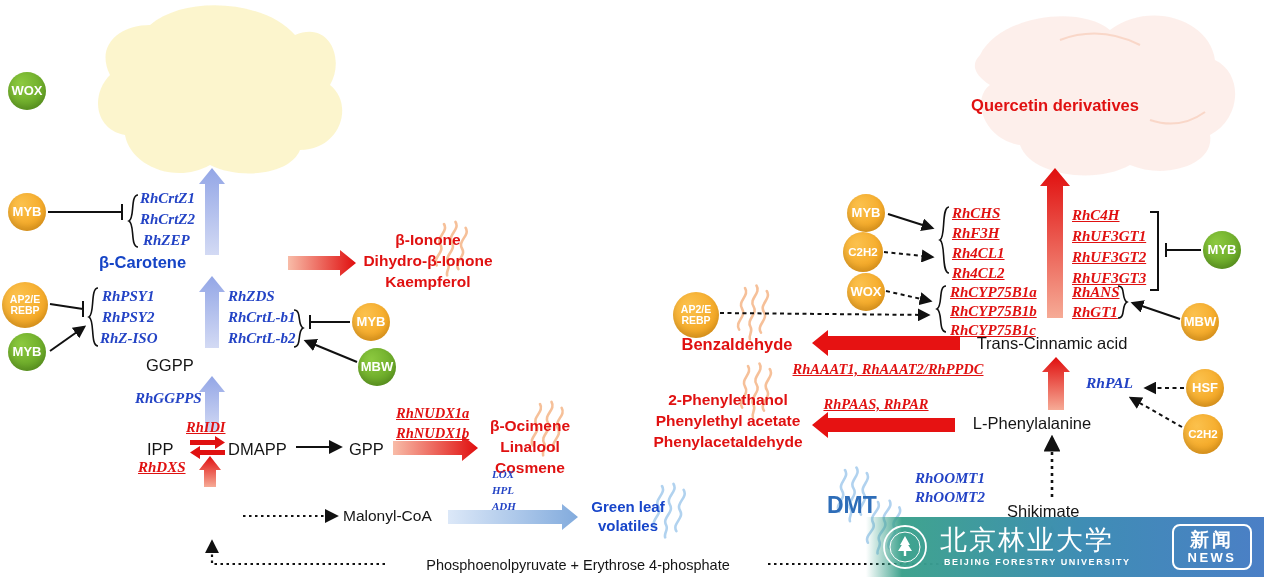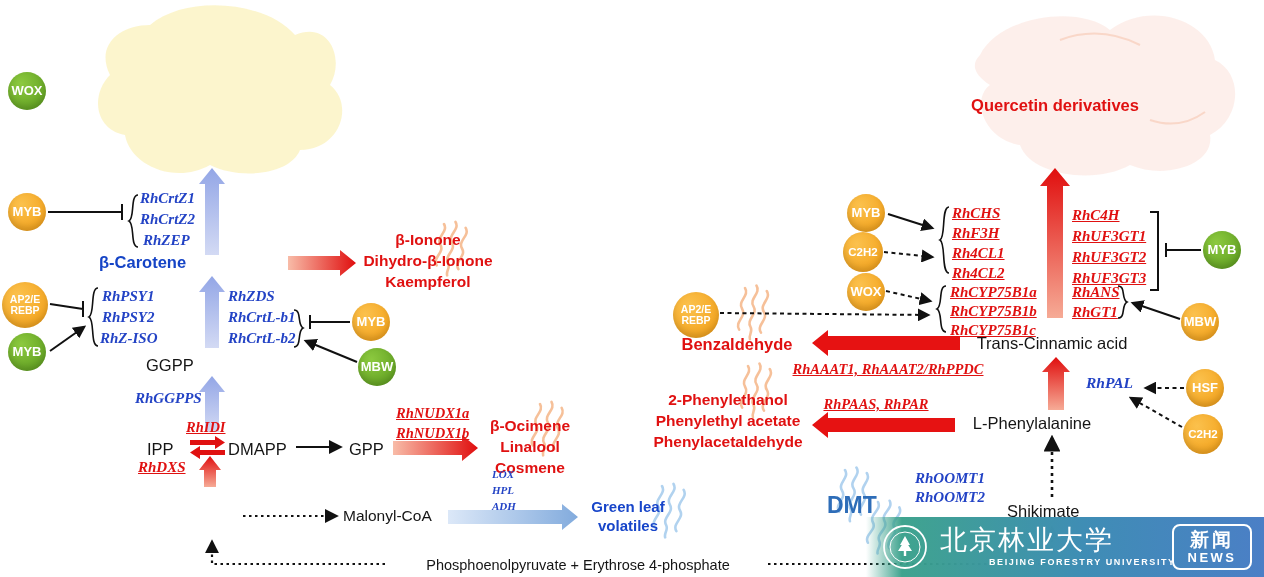--- a/index.html
+++ b/index.html
@@ -38,21 +38,21 @@
   .badge.c2 { width:40px; height:40px; font-size:11.5px; }
 
   use.sq-o, use.sq-b { fill:none; stroke-width:2.6; stroke-linecap:round; opacity:.75; }
   use.sq-o { stroke:#f3ac78; }
   use.sq-b { stroke:#97c4ea; }
 
   #banner { position:absolute; left:866px; top:517px; width:398px; height:60px;
             background:linear-gradient(90deg, rgba(56,160,138,0) 0%, rgba(56,160,138,.96) 9%,
                       #3f8db5 55%, #4b7fc6 100%); }
   #banner .cn { position:absolute; left:74px; top:5px; color:#fff; font-weight:normal; font-size:27px; letter-spacing:2px; }
-  #banner .en { position:absolute; left:78px; top:40px; color:#fff; font-size:9px; letter-spacing:1.6px; font-weight:bold;margin-left:45px; }
+  #banner .en { position:absolute; left:78px; top:40px; color:#fff; font-size:9px; letter-spacing:1.6px; font-weight:bold; }
   #banner .logo { position:absolute; left:16px; top:7px; }
   #banner .newsbox { position:absolute; left:306px; top:7px; width:80px; height:46px;
                      border:2px solid #fff; border-radius:8px; display:flex; flex-direction:column;
                      align-items:center; justify-content:center; color:#fff; }
   #banner .newsbox .n1 { font-size:19px; font-weight:bold; line-height:21px; letter-spacing:3px; }
   #banner .newsbox .n2 { font-size:13px; font-weight:bold; letter-spacing:2.5px; line-height:16px; }
 </style>
 </head>
 <body>
 

